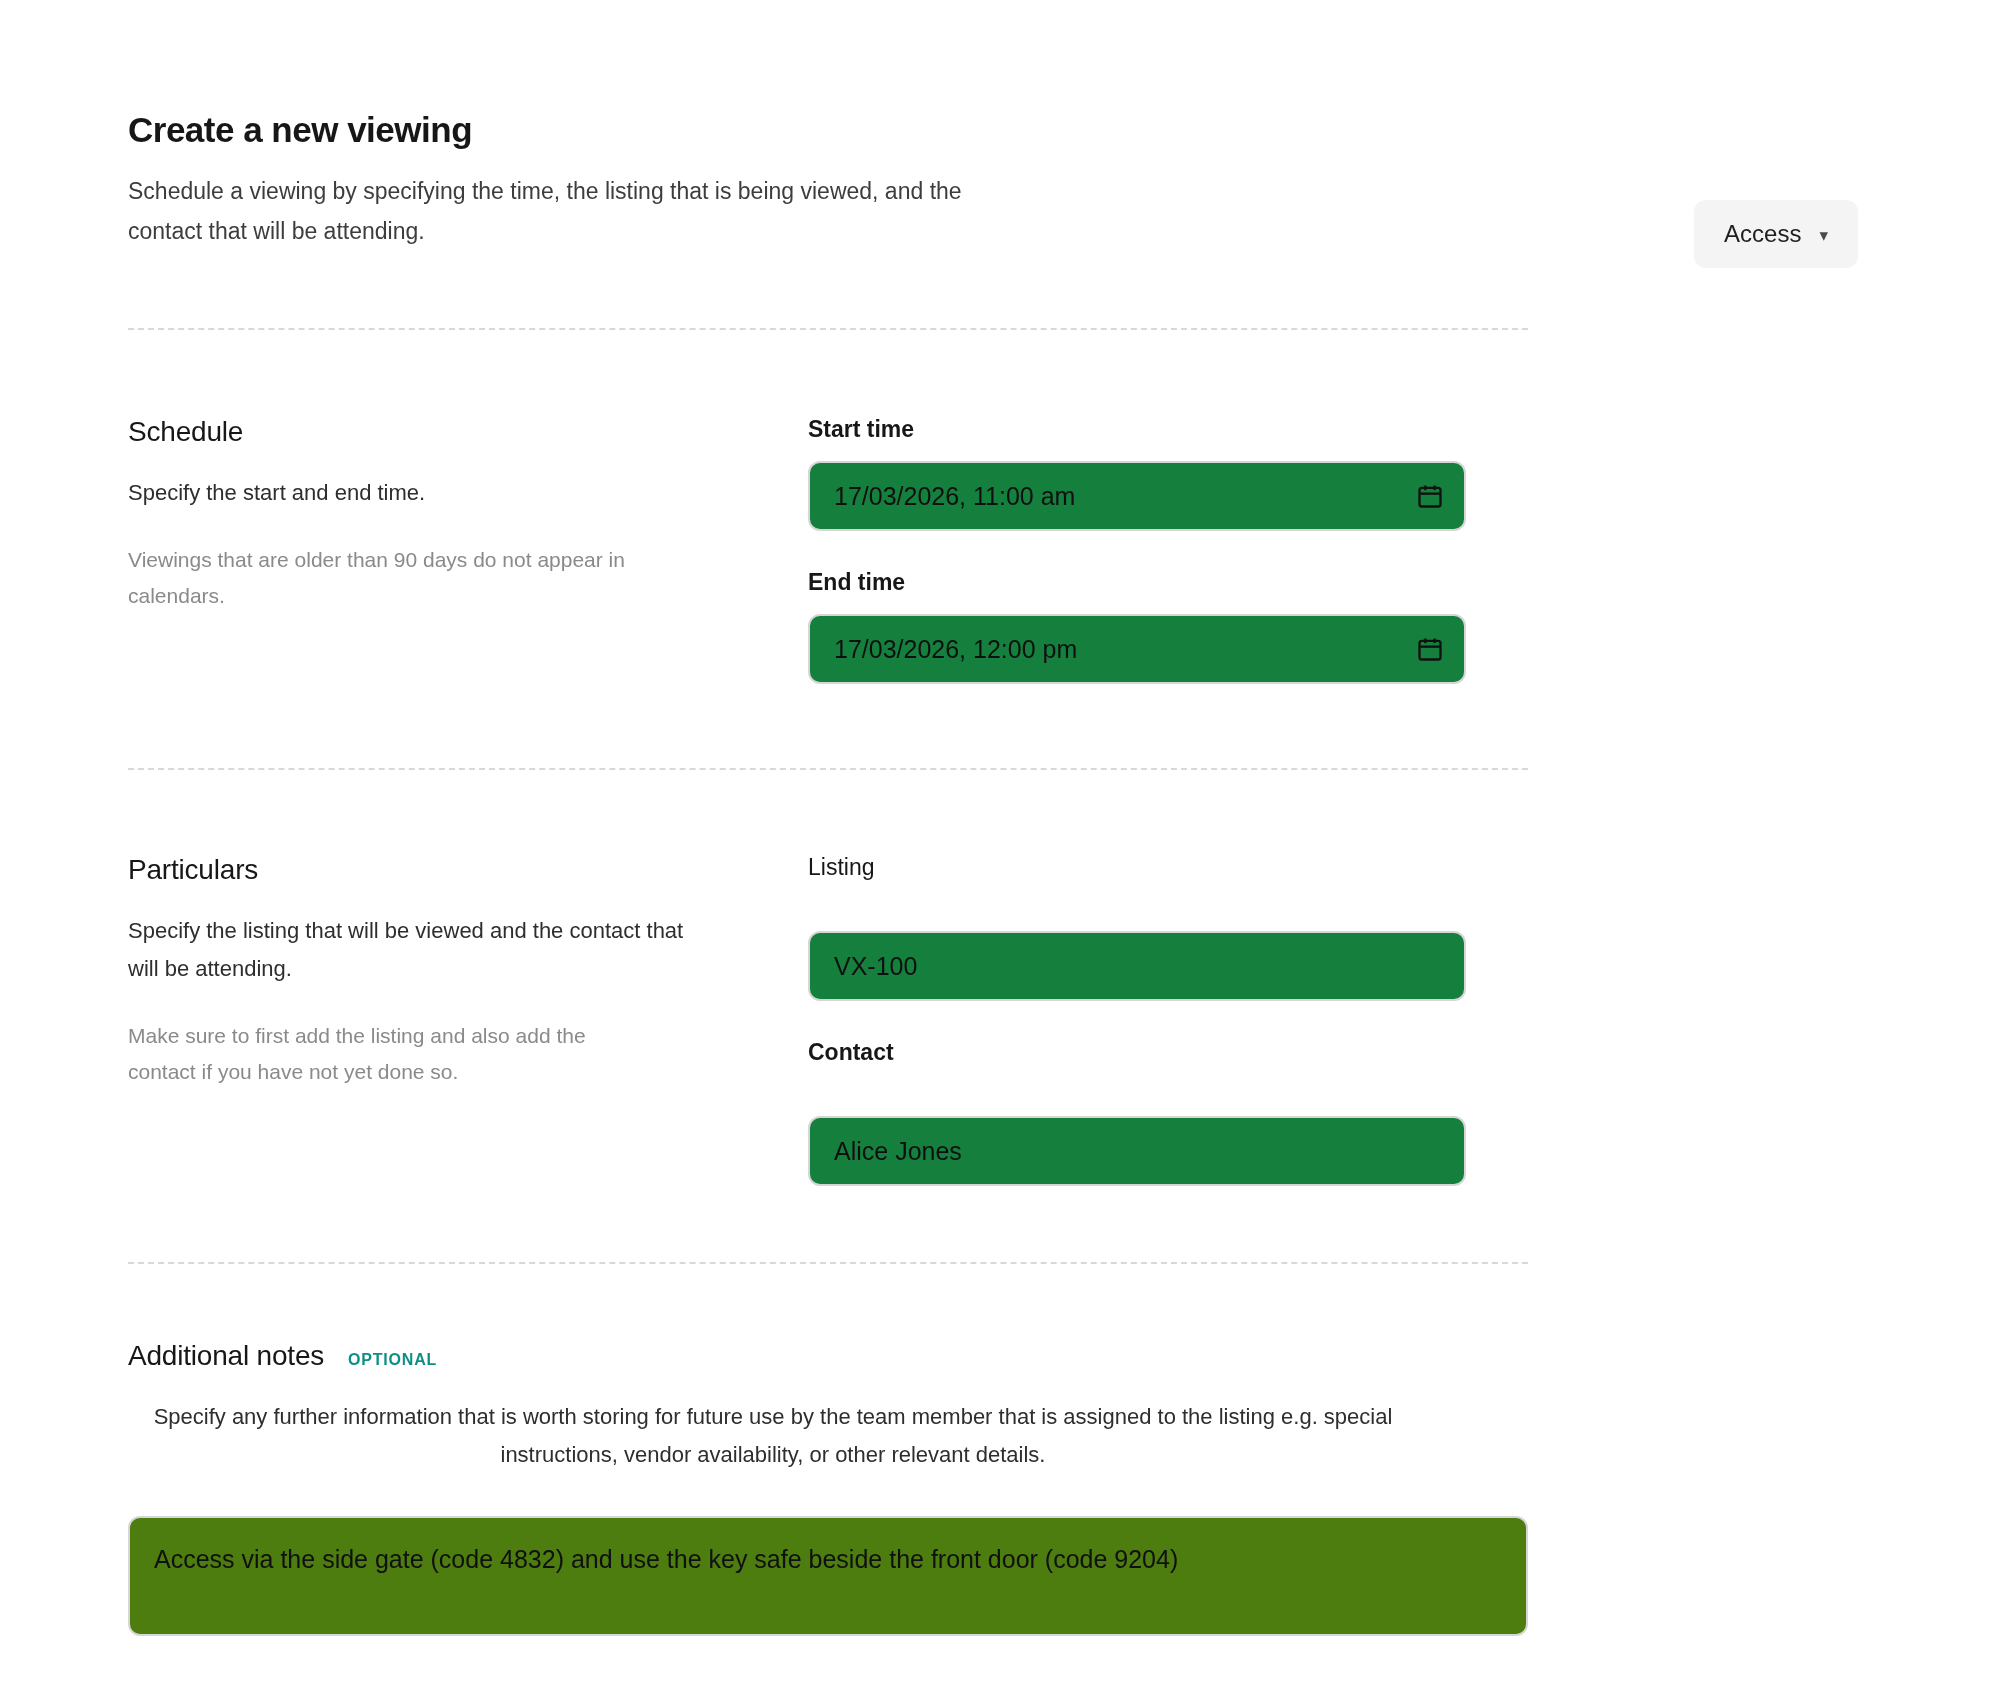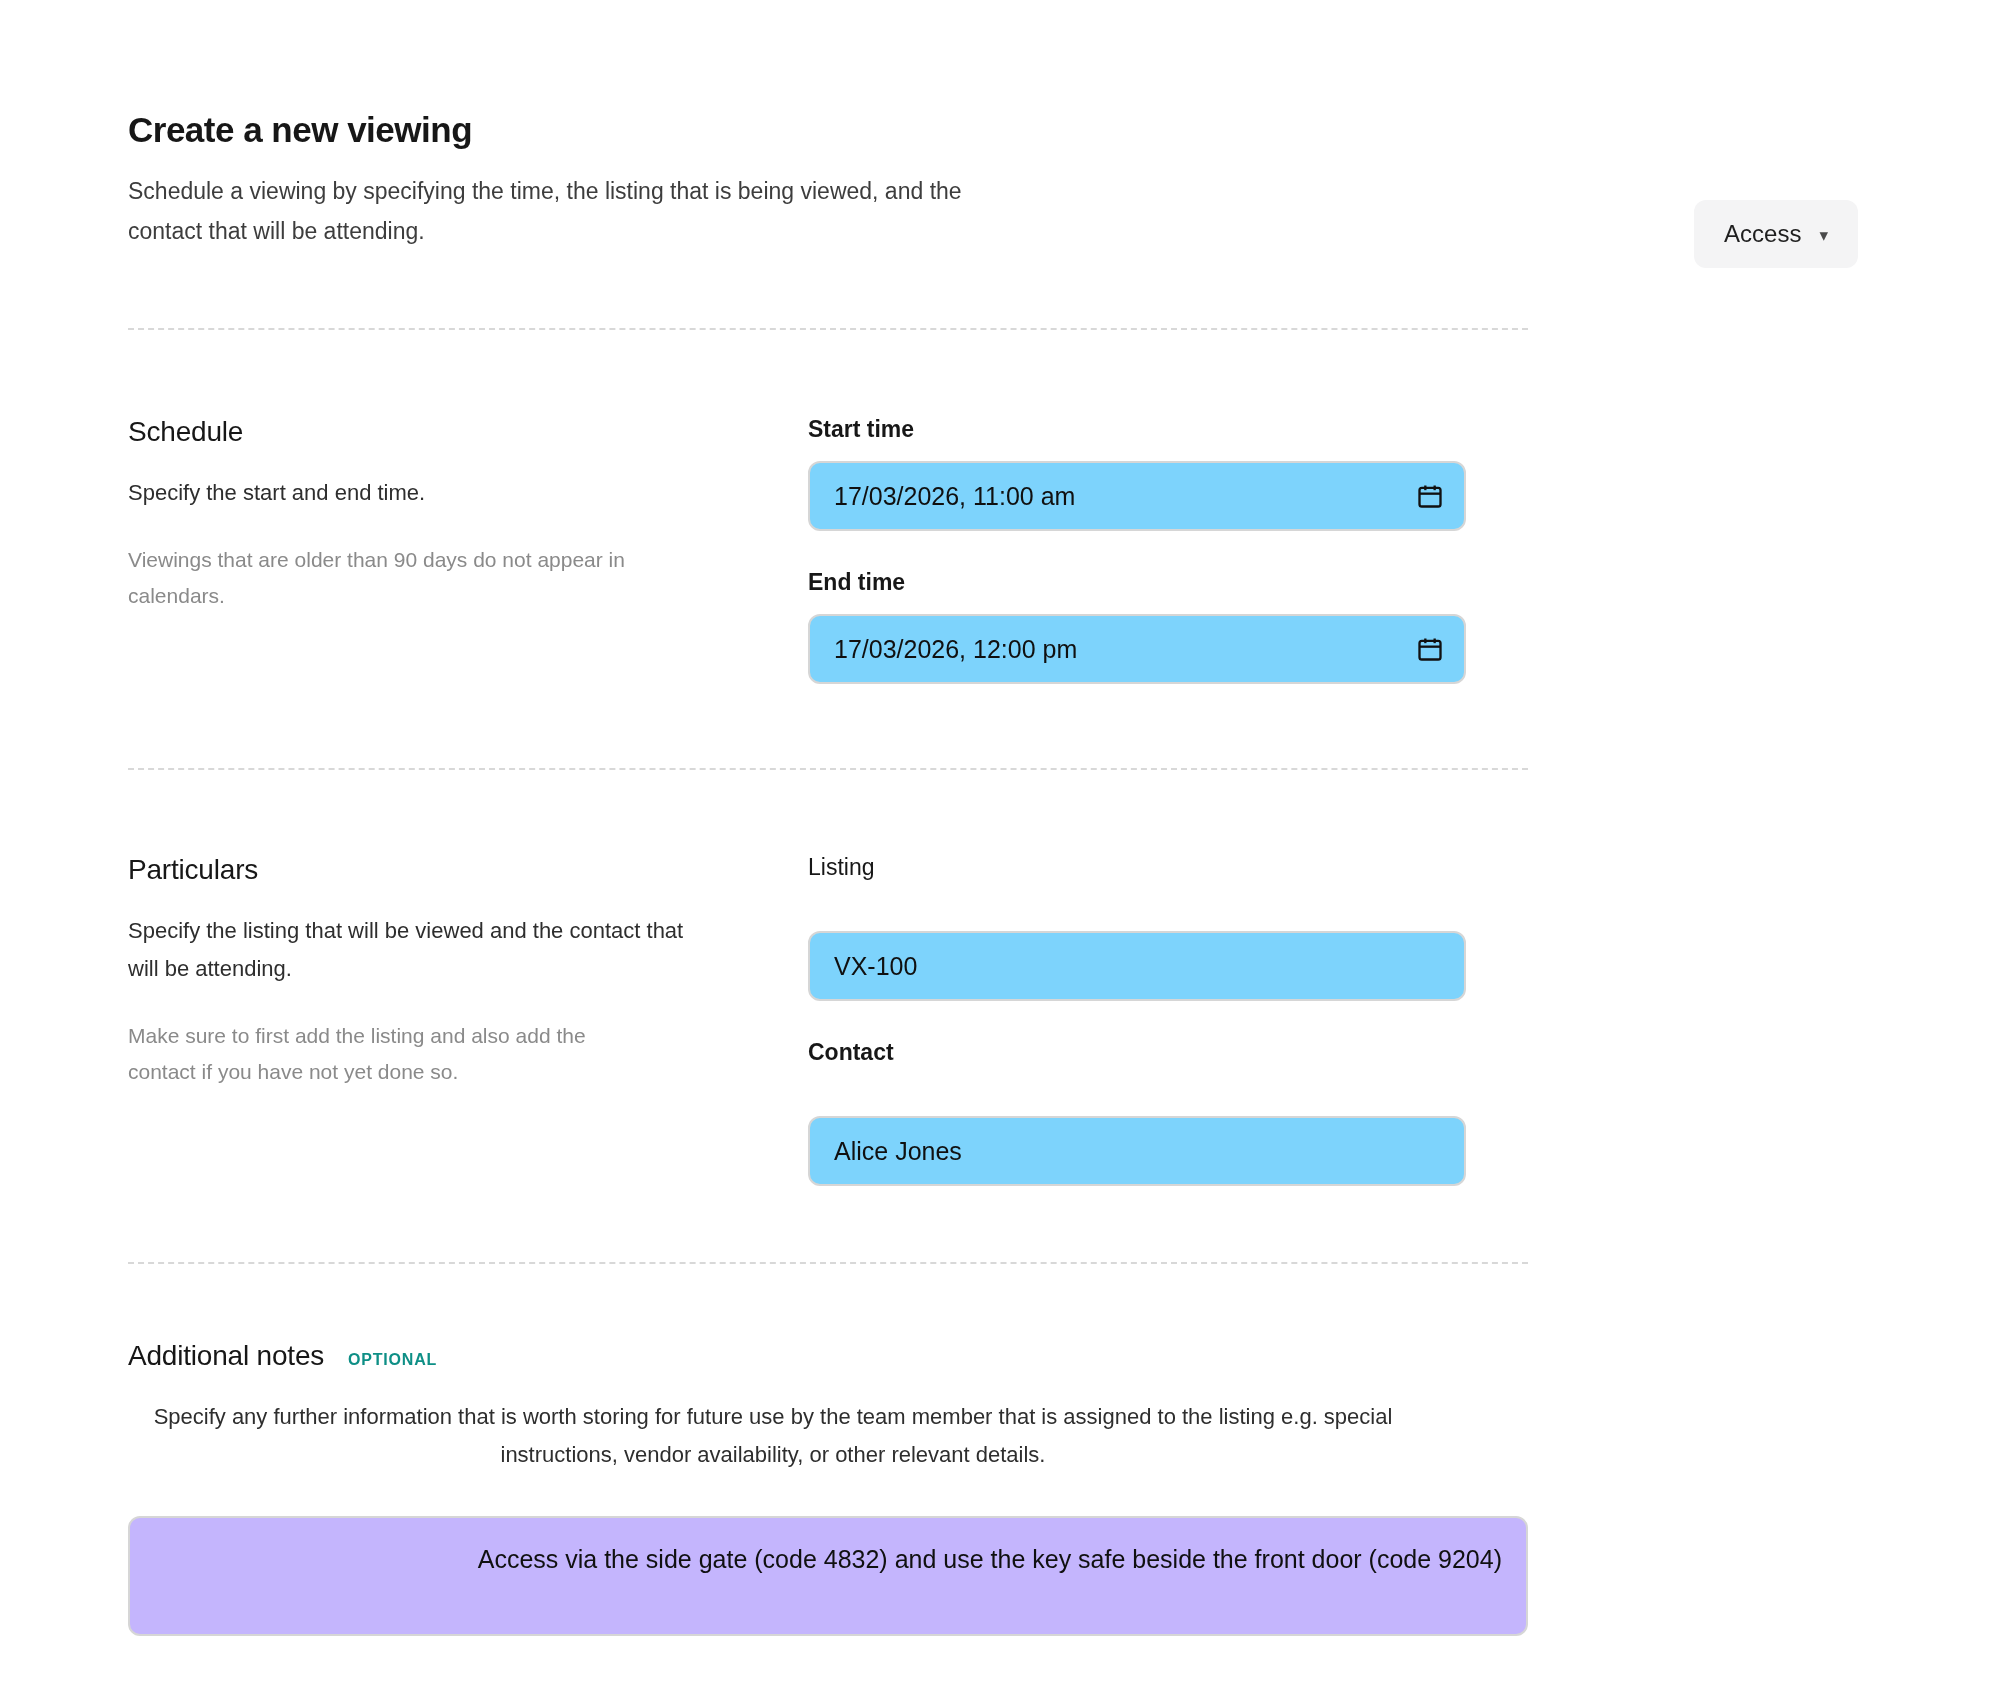--- a/index.html
+++ b/index.html
@@ -126,21 +126,21 @@
   .field-label.normal { font-weight: 400; }
   .input-wrap {
     position: relative;
     width: 658px;
   }
   .text-input {
     width: 100%;
     height: 70px;
     border: 2px solid #d6d6d6;
     border-radius: 12px;
-    background: #7dd3fc;
+    background: #15803d;
     font-size: 25px;
     font-family: "Liberation Sans", sans-serif;
     color: #101010;
     padding: 0 62px 0 24px;
     outline: none;
   }
   .text-input.no-icon { padding-right: 8px; margin-top: 32px; }
   .cal-icon {
     position: absolute;
     right: 22px;
@@ -179,30 +179,29 @@
     max-width: 1290px;
     text-align: center;
   }
   .notes-textarea {
     display: block;
     margin-top: 42px;
     width: 1400px;
     height: 120px;
     border: 2px solid #d6d6d6;
     border-radius: 12px;
-    background: #c4b5fd;
+    background: #4d7c0f;
     font-size: 25px;
     line-height: 1.55;
     font-family: "Liberation Sans", sans-serif;
     color: #101010;
     padding: 22px 24px;
     outline: none;
     resize: none;
     overflow: hidden;
-    text-align: right;
   }
 </style>
 </head>
 <body>
 
 <div class="page">
   <div class="content">
 
     <div class="header-row">
       <div class="header-left">

